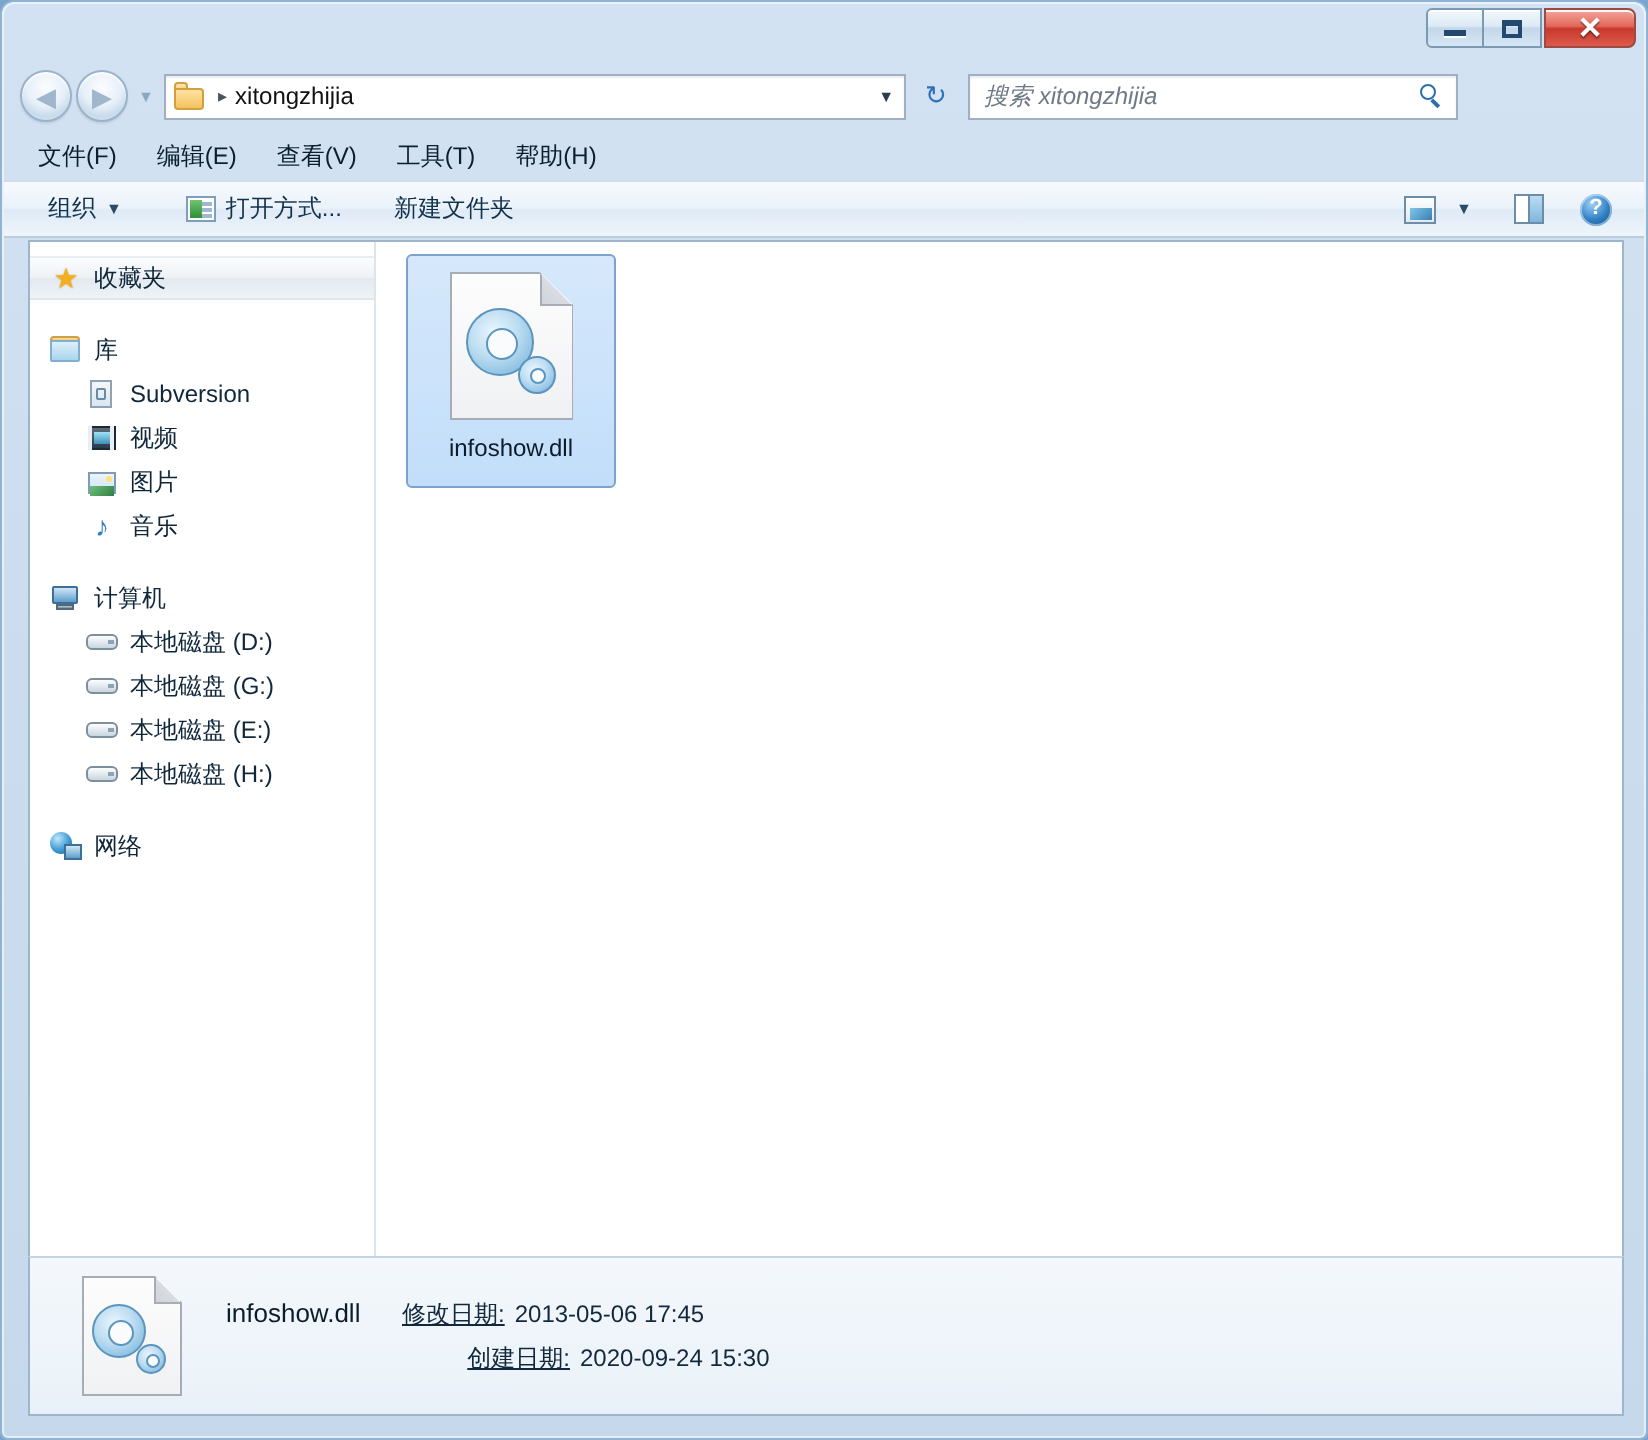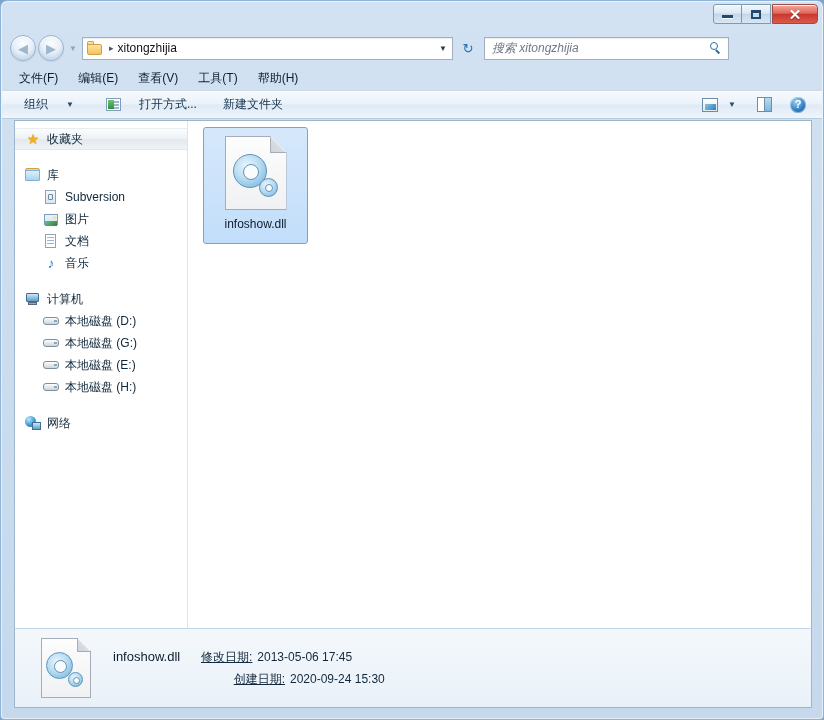--- a/index.html
+++ b/index.html
@@ -110,21 +110,21 @@
   }
   .menuitem { color: #0a2030; font-size: 12px; padding: 2px 3px; cursor: default; }
 
   
   #cmdbar {
     position: absolute; left: 1px; top: 89px; width: 820px; height: 29px;
     background: linear-gradient(180deg,#f6fafd 0%,#eaf2fa 48%,#dfeaf6 52%,#eef5fb 100%);
     border-top: 1px solid #cfddea; border-bottom: 1px solid #b9cddf;
     display: flex; align-items: center;
   }
-  .cmdbtn { display: flex; align-items: center; gap: 18px; height: 23px; padding: 0 8px; color: #13324c; font-size: 12px; }
+  .cmdbtn { display: flex; align-items: center; gap: 5px; height: 23px; padding: 0 8px; color: #13324c; font-size: 12px; }
   #organize { margin-left: 14px; }
   .cmd-caret { font-size: 8px; color: #2b4a63; }
   .openwith-ico { width: 15px; height: 13px; border: 1px solid #7d9fbc; background: #fff; position: relative; }
   .openwith-ico::after { content: ""; position: absolute; left: 1px; top: 1px; width: 6px; height: 9px;
       background: linear-gradient(180deg,#6fc46f,#2e8f3a); }
   .openwith-ico::before { content: ""; position: absolute; right: 1px; top: 2px; width: 5px; height: 2px;
       background: #9fb8cd; box-shadow: 0 3px 0 #9fb8cd, 0 6px 0 #9fb8cd; }
 
   #cmd-right { margin-left: auto; display: flex; align-items: center; gap: 2px; padding-right: 12px; }
   .ticon { width: 24px; height: 23px; display: flex; align-items: center; justify-content: center; }
@@ -428,33 +428,34 @@
         <span>库</span>
       </div>
       <div class="sb-item">
         <span class="ico ico-svn">
           <span class="pg"></span>
             <span class="dot"></span>
         </span>
         <span>Subversion</span>
       </div>
       <div class="sb-item">
+        <span class="ico ico-video">
+          <span class="fr"></span>
+            <span class="mid"></span>
+            <span class="st"></span>
+        </span>
+        <span>视频</span>
+      </div>
+      <div class="sb-item">
         <span class="ico ico-pic">
           <span class="fr"></span>
             <span class="hill"></span>
             <span class="sun"></span>
         </span>
         <span>图片</span>
-      </div>
-      <div class="sb-item">
-        <span class="ico ico-doc">
-          <span class="pg"></span>
-            <span class="ln"></span>
-        </span>
-        <span>文档</span>
       </div>
       <div class="sb-item">
         <span class="ico ico-music">♪</span>
         <span>音乐</span>
       </div>
       <div class="sb-gap"></div>
 
       <div class="sb-head">
         <span class="ico ico-comp">
           <span class="mon"></span>

